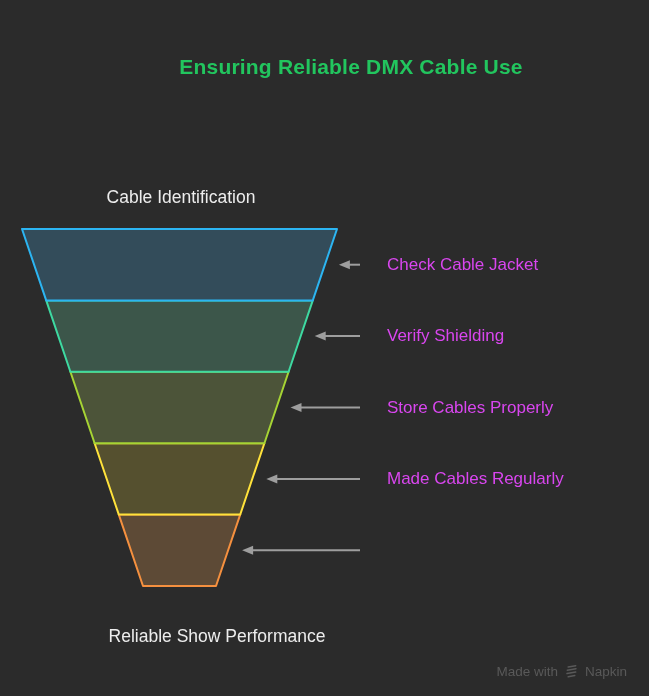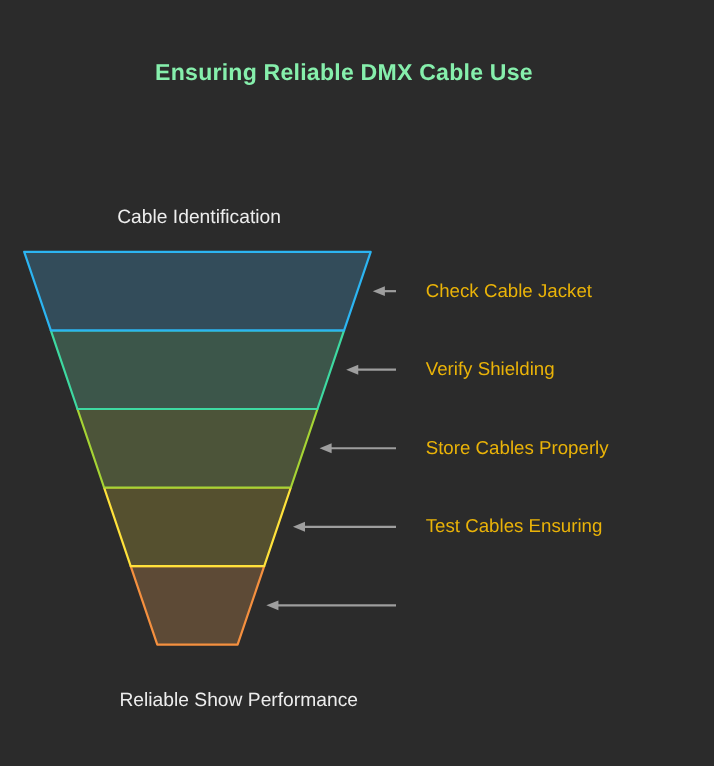--- a/index.html
+++ b/index.html
@@ -6,33 +6,34 @@
   body{
     width:649px;height:696px;
     background:#2b2b2b;
     position:relative;
     overflow:hidden;
     font-family:"Liberation Sans","DejaVu Sans",sans-serif;
   }
   .stage{position:absolute;inset:0;}
   .title{
     position:absolute;top:55px;left:141px;width:420px;
+    text-align:center;
     font-size:21px;font-weight:bold;letter-spacing:.2px;
-    color:#86efac;
+    color:#22c55e;
   }
   .cap{
     position:absolute;left:0;width:362px;text-align:center;
     font-size:17.5px;color:#ededed;
   }
   .cap-top{top:170px;margin-top:17px;}
   .cap-bottom{top:626px;padding-left:36px;}
   #funnel-svg{position:absolute;left:0;top:0;}
   .step-label{
     position:absolute;left:387px;height:24px;line-height:24px;
-    font-size:17px;color:#eab308;white-space:nowrap;
+    font-size:17px;color:#d946ef;white-space:nowrap;
   }
   .watermark{
     position:absolute;right:22px;bottom:17px;
     display:flex;align-items:center;gap:6px;
     font-size:13.5px;color:#595959;
   }
   .napkin-logo{display:inline-block;width:15px;height:15px;}
   .brand{color:#595959;}
 </style>
 </head>
@@ -58,18 +59,30 @@
       <polygon points="290.5,407.5 301.5,403 301.5,412" fill="#9e9e9e"></polygon>
       <line x1="360" y1="478.90000000000003" x2="275.29999999999995" y2="478.90000000000003" stroke="#9e9e9e" stroke-width="2"></line>
       <polygon points="266.29999999999995,478.90000000000003 277.29999999999995,474.40000000000003 277.29999999999995,483.40000000000003" fill="#9e9e9e"></polygon>
       <line x1="360" y1="550.3" x2="251.10000000000002" y2="550.3" stroke="#9e9e9e" stroke-width="2"></line>
       <polygon points="242.10000000000002,550.3 253.10000000000002,545.8 253.10000000000002,554.8" fill="#9e9e9e"></polygon>
     </svg>
 
   <div class="step-label" style="top:253px">Check Cable Jacket</div>
   <div class="step-label" style="top:396px">Store Cables Properly</div>
   <div class="step-label" style="top:324px">Verify Shielding</div>
-  <div class="step-label" style="top:467px">Test Cables Ensuring</div>
+  <div class="step-label" style="top:467px">Made Cables Regularly</div>
 
   <div class="cap cap-bottom">Reliable Show Performance</div>
 
+  <div class="watermark">
+    <span>Made with</span>
+    <svg class="napkin-logo" viewBox="0 0 16 16">
+      <g stroke="#595959" stroke-width="1.6" stroke-linecap="round">
+        <line x1="4.5" y1="3.2" x2="12.5" y2="1.8"></line>
+        <line x1="3.5" y1="6.6" x2="12.8" y2="5.0"></line>
+        <line x1="3.2" y1="10.2" x2="12.5" y2="8.6"></line>
+        <line x1="4.5" y1="13.6" x2="11.5" y2="12.3"></line>
+      </g>
+    </svg>
+    <span class="brand">Napkin</span>
+  </div>
 
 </div>
 
 </body></html>

